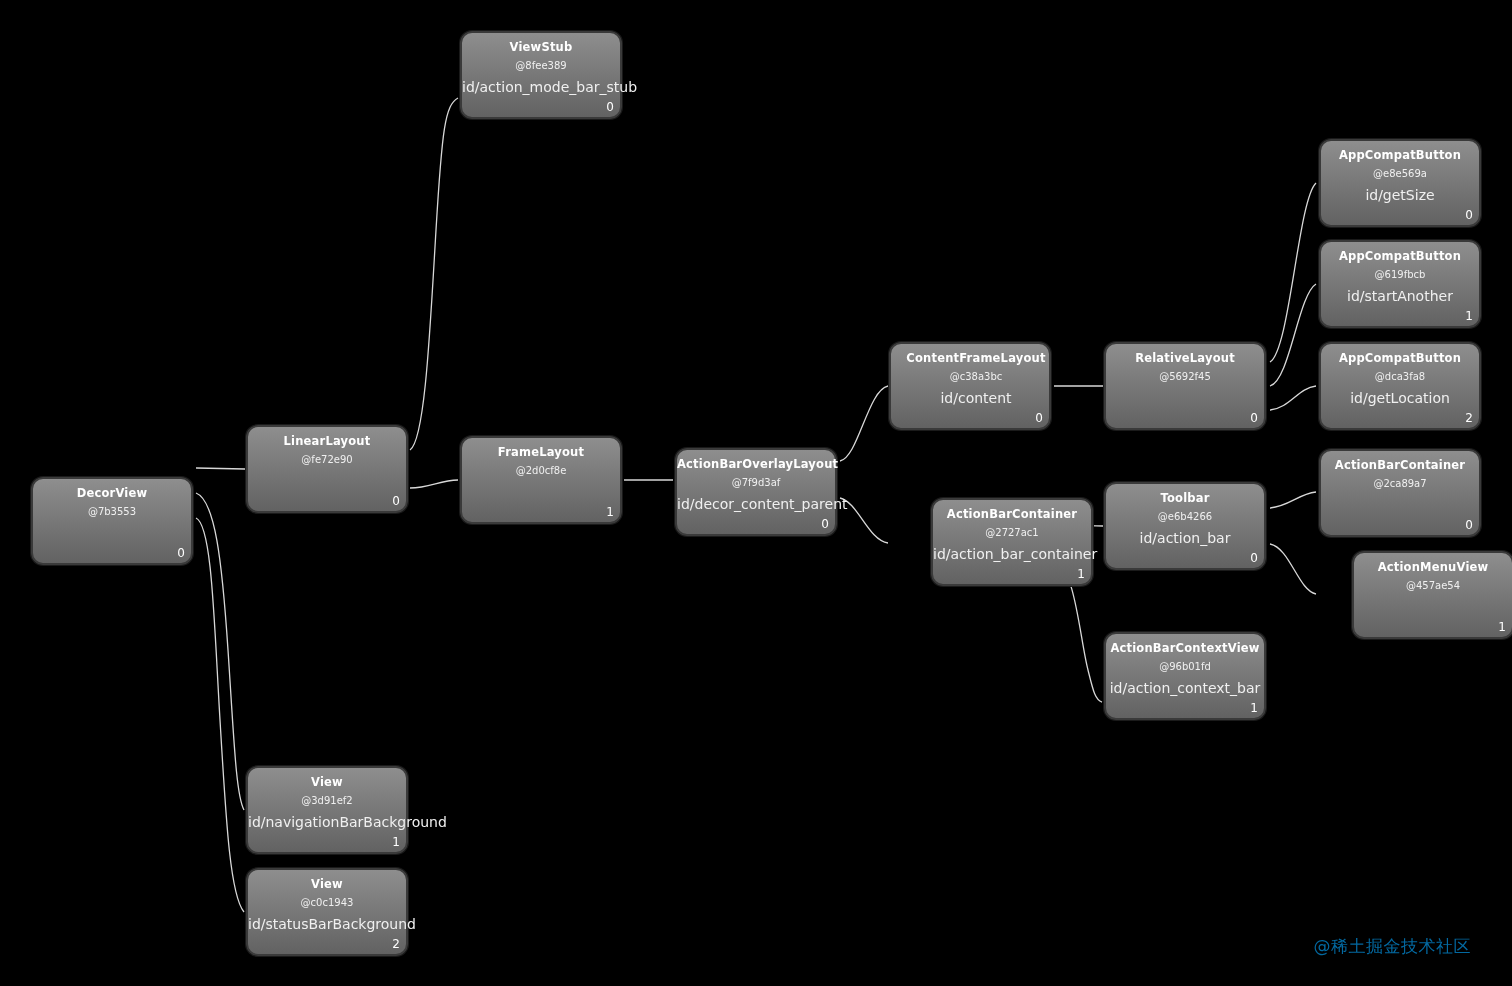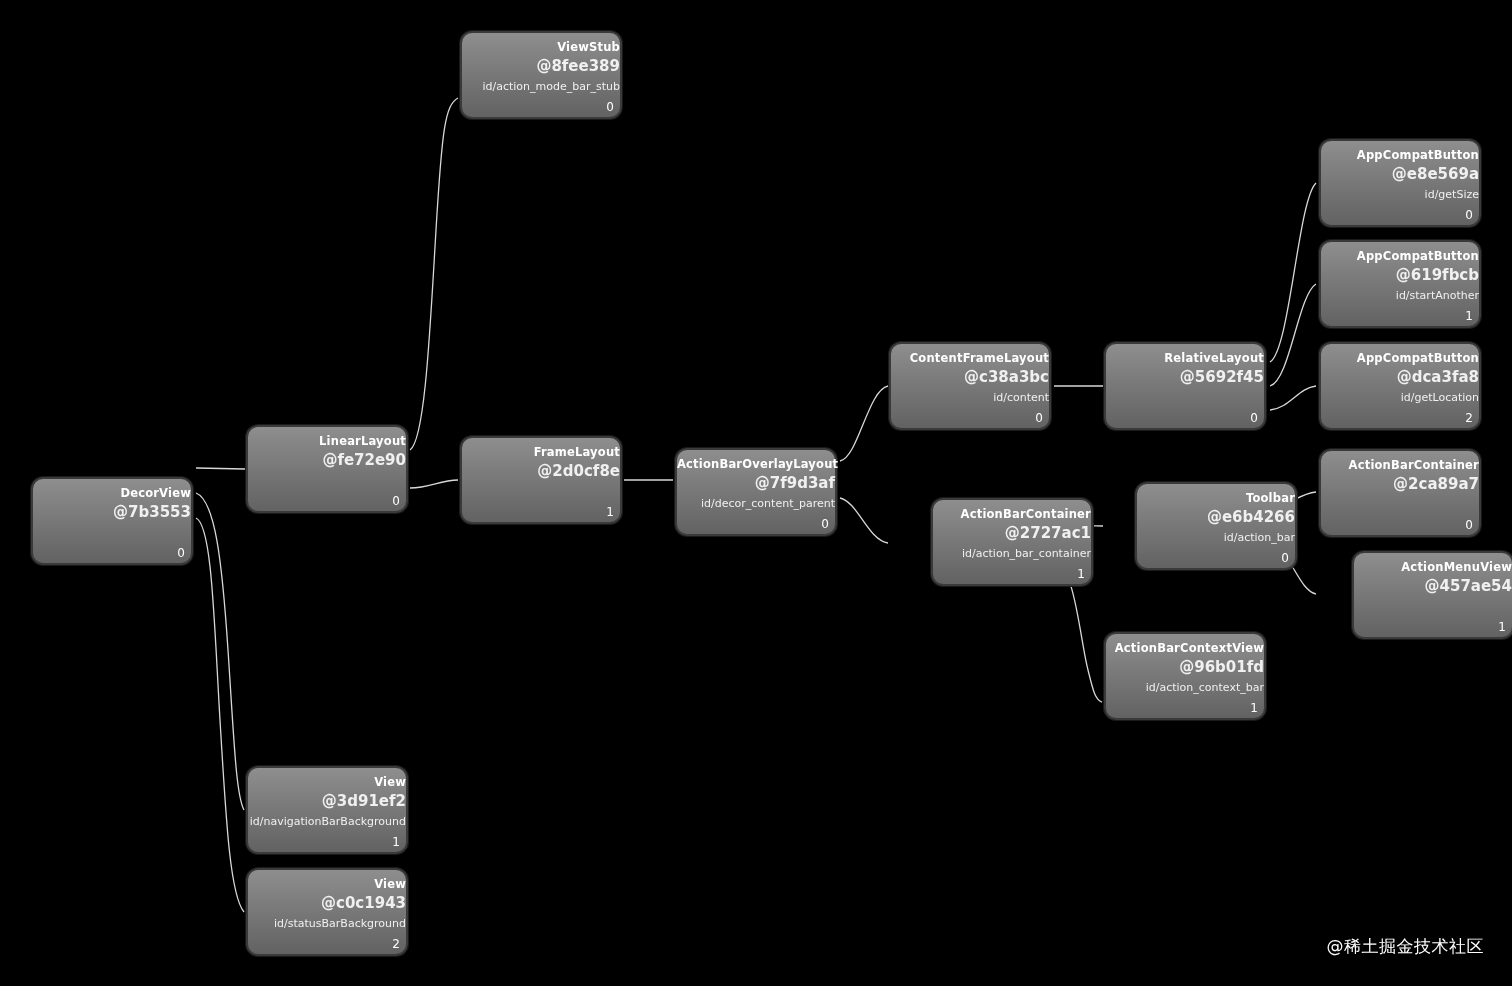--- a/index.html
+++ b/index.html
@@ -28,62 +28,61 @@
   .node {
     position: absolute;
     width: 162px;
     height: 88px;
     box-sizing: border-box;
     border-radius: 12px;
     border: 2px solid #3a3a3a;
     background: linear-gradient(to bottom, #8e8e8e 0%, #7a7a7a 45%, #626262 100%);
     box-shadow: 0 0 0 1px #1a1a1a;
     color: #ffffff;
-    text-align: right;
+    text-align: center;
     cursor: pointer;
   }
   .node .cls {
     display: block;
     margin-top: 7px;
     font-size: 11.5px;
     font-weight: bold;
     letter-spacing: 0.2px;
     line-height: 14px;
     white-space: nowrap;
   }
   .node .hash {
     display: block;
     margin-top: 6px;
-    font-size: 15px;
+    font-size: 10px;
     line-height: 12px;
     color: #f0f0f0;
-    font-weight: bold;
   }
   .node .rid {
     display: block;
     margin-top: 9px;
-    font-size: 11px;
+    font-size: 14px;
     line-height: 12px;
     color: #f0f0f0;
     white-space: nowrap;
   }
   .node .idx {
     position: absolute;
     right: 6px;
     bottom: 3px;
     font-size: 12px;
     line-height: 14px;
     color: #ffffff;
   }
   .watermark {
     position: absolute;
-    right: 28px;
+    right: 41px;
     bottom: 28px;
     font-size: 17px;
-    color: #ffffff;
+    color: #0369a1;
     letter-spacing: 0.5px;
   }
 </style>
 </head>
 <body>
 
 <svg id="edges" viewBox="0 0 1512 986">
 
   <path d="M196,468 L245,469"></path>
 
@@ -184,21 +183,21 @@
   <span class="idx">2</span>
 </div>
 
 <div class="node" style="left:889px; top:498px;margin-left:42px;">
   <span class="cls">ActionBarContainer</span>
   <span class="hash">@2727ac1</span>
   <span class="rid">id/action_bar_container</span>
   <span class="idx">1</span>
 </div>
 
-<div class="node" style="left:1104px; top:482px;margin-left:31px;">
+<div class="node" style="left:1104px; top:482px;">
   <span class="cls">Toolbar</span>
   <span class="hash">@e6b4266</span>
   <span class="rid">id/action_bar</span>
   <span class="idx">0</span>
 </div>
 
 <div class="node" style="left:1319px; top:449px;">
   <span class="cls">ActionBarContainer</span>
   <span class="hash">@2ca89a7</span>
   <span class="idx">0</span>

